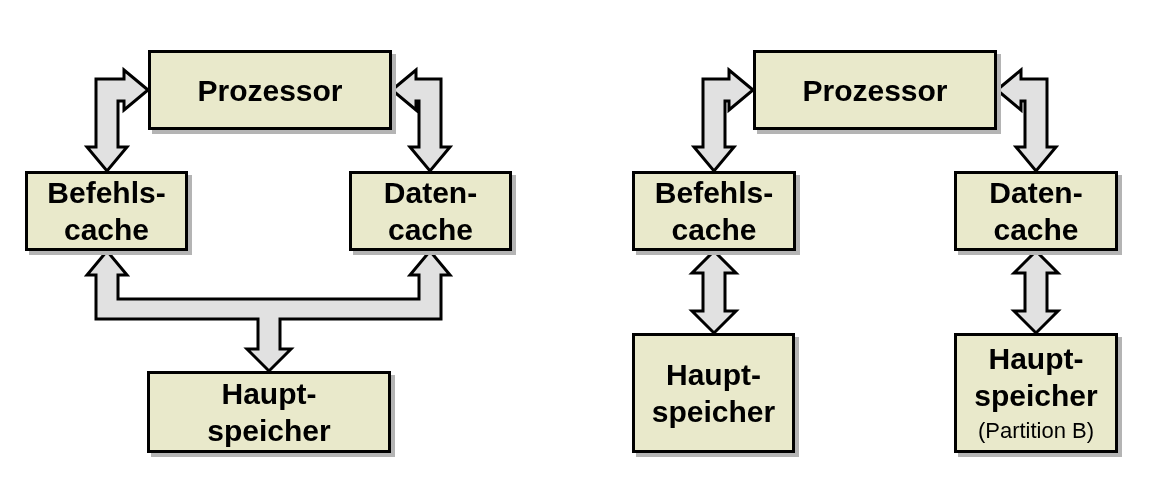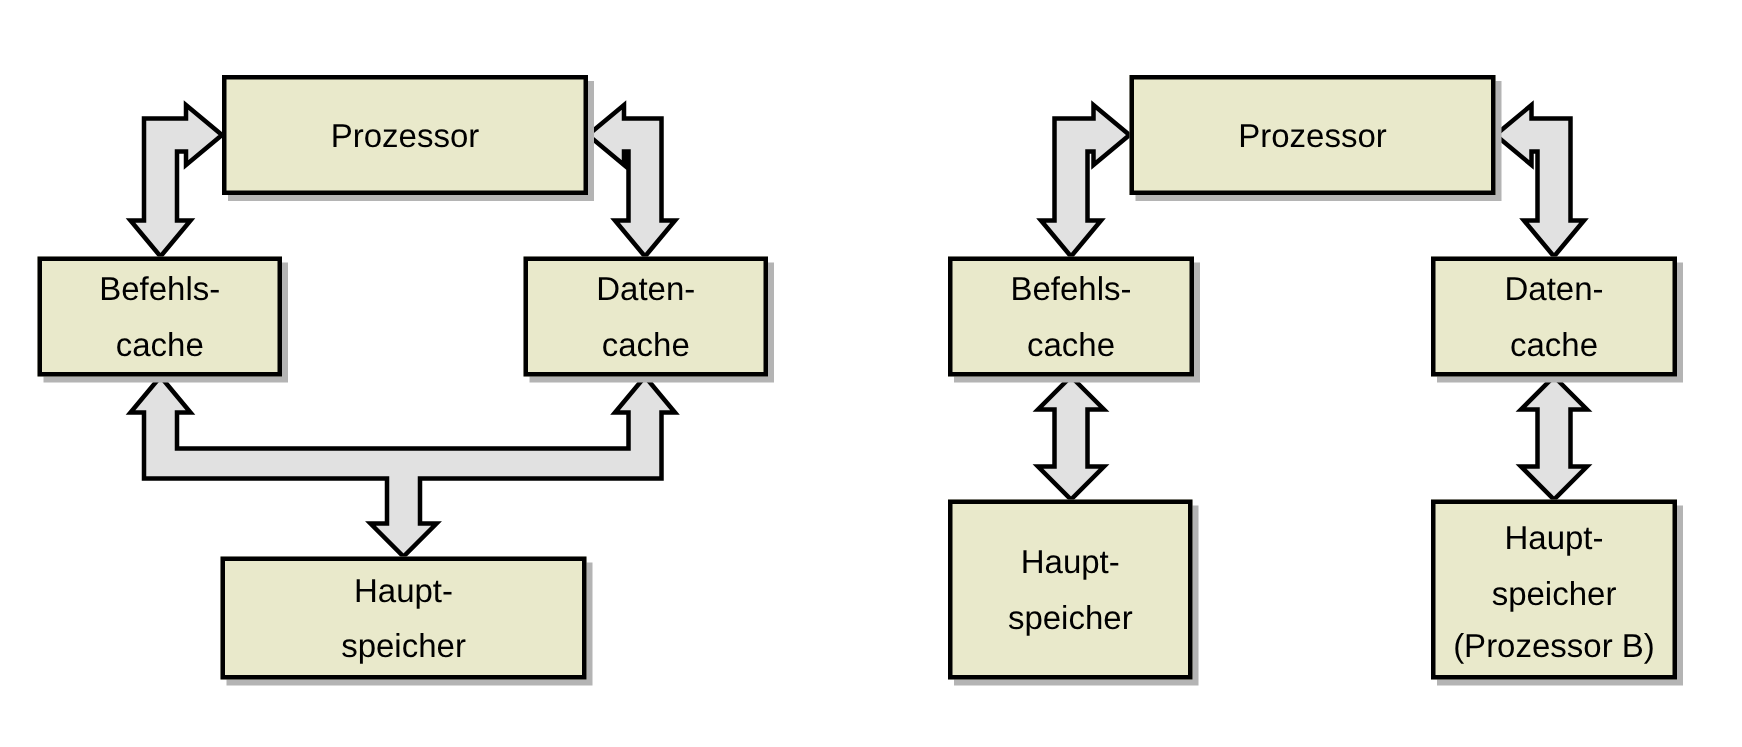--- a/index.html
+++ b/index.html
@@ -34,22 +34,23 @@
     box-shadow: 4px 4px 0 var(--box-shadow, #b4b4b4);
     display: flex;
     flex-direction: column;
     align-items: center;
     justify-content: center;
     text-align: center;
     color: var(--text, #000000);
   }
   .label {
     white-space: pre-line;
-    font-size: 22px;
+    font-size: 30px;
     line-height: 37px;
+    font-weight: bold;
   }
   .sublabel {
     font-size: 22px;
     line-height: 30px;
     margin-top: 2px;
   }
 </style>
 </head>
 <body>
 
@@ -99,16 +100,16 @@
     <div class="label">Daten-
 cache</div>
   </div>
   <div class="box" style="left:632px; top:333px; width:163px; height:120px;">
     <div class="label">Haupt-
 speicher</div>
   </div>
   <div class="box" style="left:954px; top:333px; width:164px; height:120px;">
     <div class="label">Haupt-
 speicher</div>
-    <div class="sublabel">(Prozessor B)</div>
+    <div class="sublabel">(Partition B)</div>
   </div>
 
 </div>
 
 </body></html>

